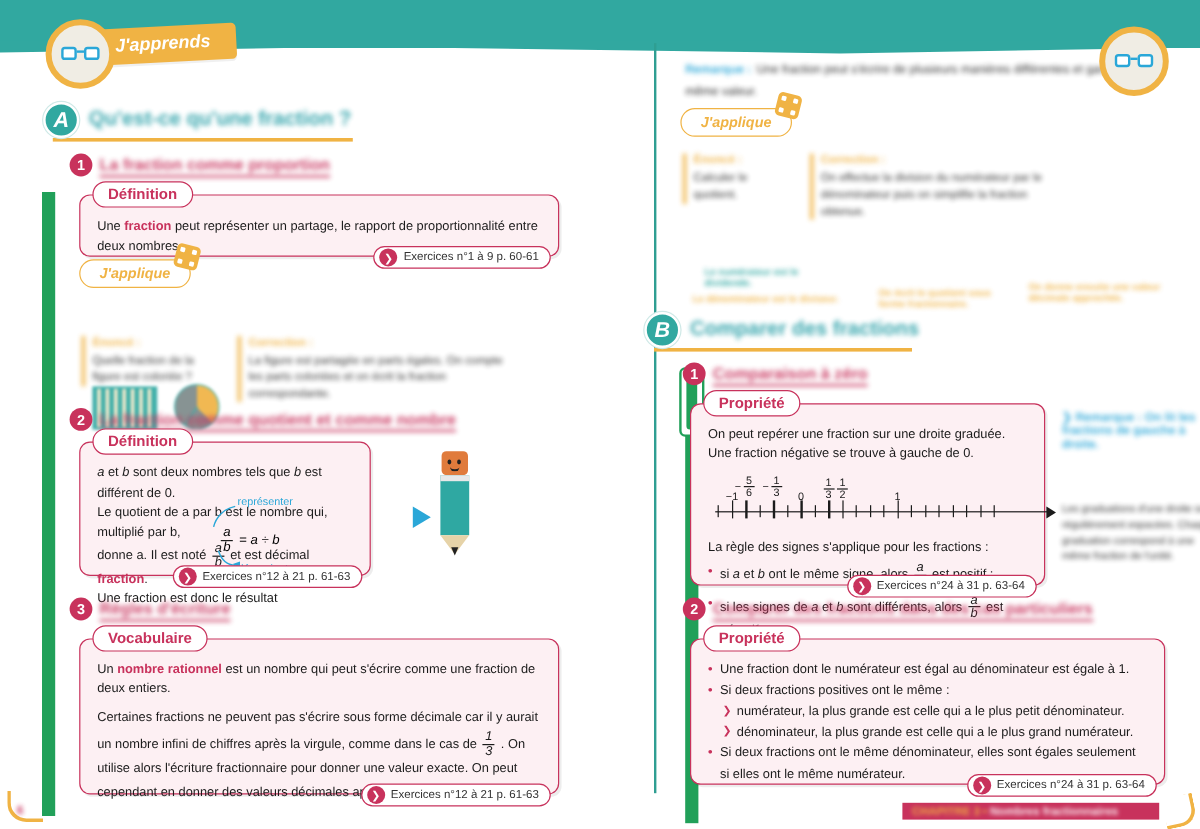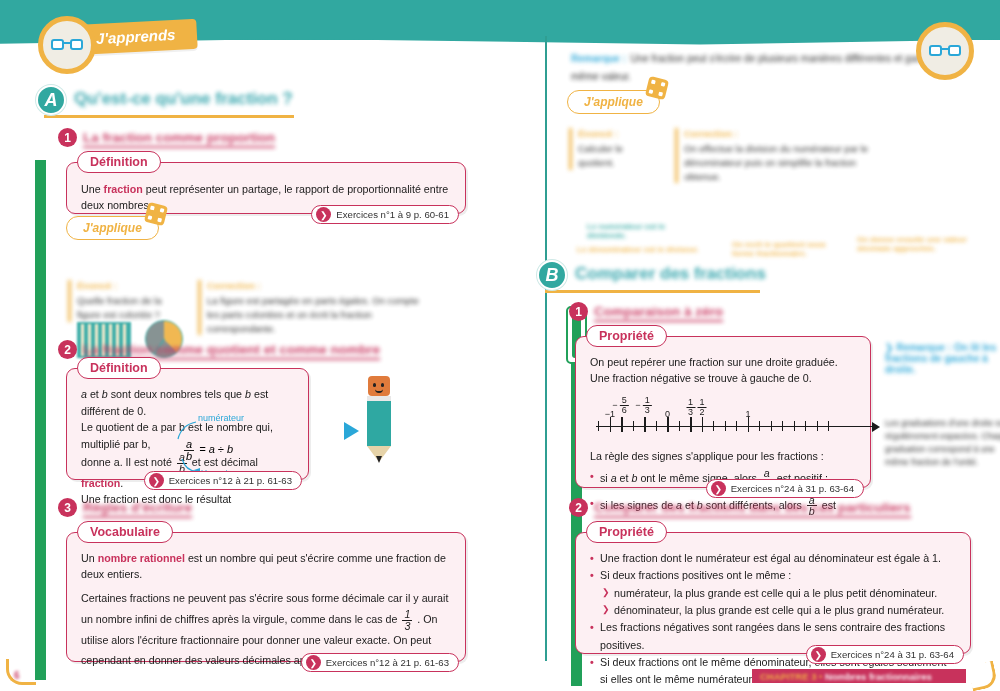--- a/index.html
+++ b/index.html
@@ -384,21 +384,21 @@
           <span class="frac">
             <span class="n">a</span>
             <span class="d">b</span>
           </span>
           <span> et est décimal </span><span class="hl">fraction</span><span>.</span>
         </div>
         <div>Une fraction est donc le résultat</div>
       </div>
 
       <div class="fdiag">
-        <div class="lbl" style="left:44px; top:0;">numérateur</div>
+        <div class="lbl" style="left:44px; top:0;">représenter</div>
         <div class="lbl" style="left:44px; top:56px;">dénominateur</div>
         <svg width="140" height="72" style="position:absolute;left:0;top:0">
           <path d="M42 9 C 32 11, 26 18, 24 26" stroke="#2aa7d8" stroke-width="1.2" fill="none"></path>
           <path d="M42 58 C 34 58, 30 52, 28 46" stroke="#2aa7d8" stroke-width="1.2" fill="none"></path>
           <polygon points="40,57 46,55 46,61" fill="#2aa7d8"></polygon>
         </svg>
         <div class="eq">
           <span class="frac">
             <span class="n">a</span>
             <span class="d">b</span>
@@ -604,21 +604,20 @@
       <div class="sub-title blur-hi">Comparer des fractions dans des cas particuliers</div>
     </div>
 
     <div class="card" style="left:28px; top:492px; width:396px; height:122px;">
       <div class="card-tag">Propriété</div>
       <div class="card-body" style="padding-top:17px; line-height:1.62;">
         <div class="bullet">Une fraction dont le numérateur est égal au dénominateur est égale à 1.</div>
         <div class="bullet">Si deux fractions positives ont le même :</div>
         <div class="subbullet">numérateur, la plus grande est celle qui a le plus petit dénominateur.</div>
         <div class="subbullet">dénominateur, la plus grande est celle qui a le plus grand numérateur.</div>
-        <div class="bullet">Les fractions négatives sont rangées dans le sens contraire des fractions positives.</div>
         <div class="bullet">Si deux fractions ont le même dénominateur, elles sont égales seulement si elles ont le même numérateur.</div>
       </div>
       <div class="ex-chip">
         <div class="arrow">❯</div>
         <div class="txt">Exercices n°24 à 31 p. 63-64</div>
       </div>
     </div>
   </div>
 
   <div class="footer-bar"></div>

